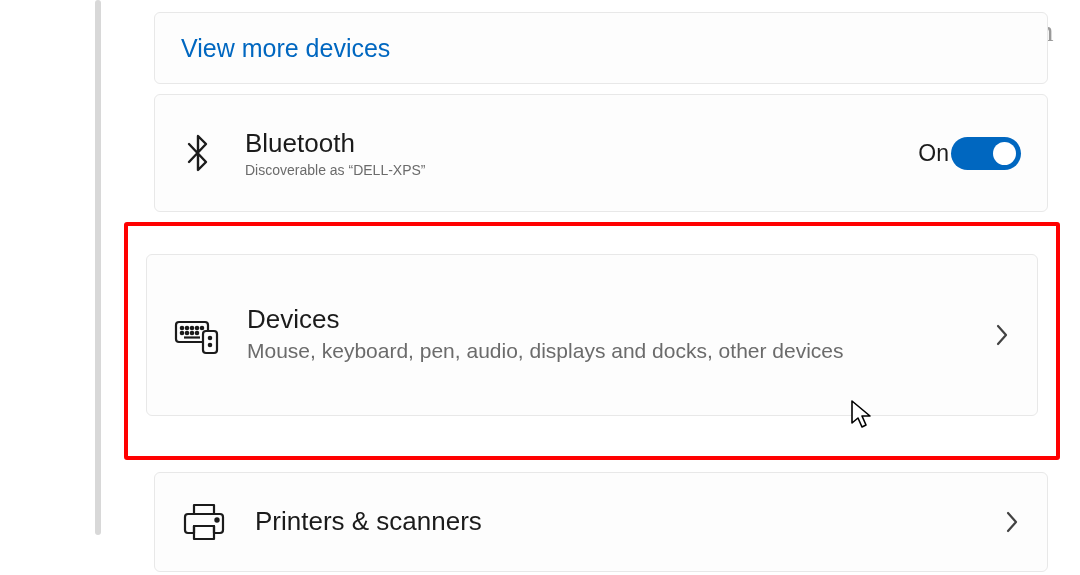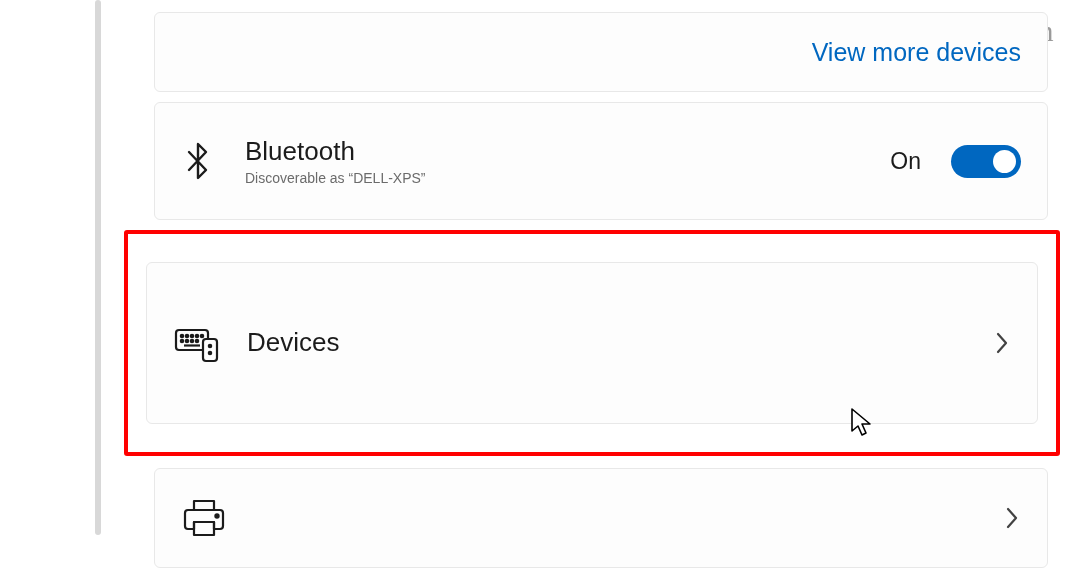--- a/index.html
+++ b/index.html
@@ -29,22 +29,22 @@
     .card {
       background: #fdfdfd;
       border: 1px solid #e8e8e8;
       border-radius: 6px;
       display: flex;
       align-items: center;
       padding: 20px 26px;
       margin-bottom: 10px;
     }
     .view-more {
-      justify-content: flex-end;
-      height: 80px;
+      justify-content: flex-start;
+      height: 72px;
       cursor: pointer;
     }
     .view-more-text {
       color: #0067c0;
       font-size: 25px;
       font-weight: 400;
     }
     .bluetooth {
       height: 118px;
     }
@@ -66,21 +66,21 @@
     }
     .row-sub {
       font-size: 14px;
       color: #6b6b6b;
       font-weight: 400;
       margin-top: 2px;
     }
     .toggle-group {
       display: flex;
       align-items: center;
-      gap: 30px;
+      gap: 2px;
     }
     .toggle-label {
       font-size: 23px;
       color: #1b1b1b;
     }
     .toggle {
       width: 70px;
       height: 33px;
       background: #0067c0;
       border-radius: 17px;
@@ -93,21 +93,21 @@
       right: 5px;
       top: 5px;
       width: 23px;
       height: 23px;
       background: #fff;
       border-radius: 50%;
     }
     .highlight-box {
       border: 4px solid #ff0000;
       border-radius: 3px;
-      padding: 28px 18px 28px 18px;
+      padding: 28px 18px 40px 18px;
       margin-left: -30px;
       margin-right: -12px;
       margin-bottom: 12px;
     }
     .devices {
       height: 162px;
       position: relative;
     }
     .devices-icon {
       width: 48px;
@@ -216,20 +216,21 @@
           <circle cx="19" cy="18" r="1.2" fill="currentColor"></circle>
           <circle cx="24" cy="18" r="1.2" fill="currentColor"></circle>
           <line x1="11" y1="22.5" x2="27" y2="22.5"></line>
           <rect x="30" y="16" width="14" height="22" rx="3" fill="#fdfdfd"></rect>
           <circle cx="37" cy="23" r="1.2" fill="currentColor"></circle>
           <circle cx="37" cy="30" r="1.2" fill="currentColor"></circle>
         </svg>
       </span>
       <div class="row-text">
         <div class="row-title">Devices</div>
+        <div class="row-sub-multi">Mouse, keyboard, pen, audio, displays and docks, other devices</div>
       </div>
       <span class="chevron">
         <svg width="14" height="24" viewBox="0 0 14 24" fill="none" stroke="currentColor" stroke-width="2.2" stroke-linecap="round" stroke-linejoin="round">
           <path d="M3 3 L11 12 L3 21"></path>
         </svg>
       </span>
       <span class="cursor-overlay">
         <svg width="26" height="32" viewBox="0 0 26 32">
           <path d="M3 2 L3 24 L9 19 L13 28 L17 26 L13 17 L21 17 Z" fill="#ffffff" stroke="#000000" stroke-width="1.6" stroke-linejoin="round"></path>
         </svg>
@@ -240,20 +241,21 @@
   <div class="card printers">
     <span class="printer-icon">
       <svg width="44" height="40" viewBox="0 0 44 40" fill="none" stroke="currentColor" stroke-width="2.2" stroke-linejoin="round">
         <rect x="12" y="3" width="20" height="9"></rect>
         <path d="M6 12 H38 A3 3 0 0 1 41 15 V28 A3 3 0 0 1 38 31 H32 V24 H12 V31 H6 A3 3 0 0 1 3 28 V15 A3 3 0 0 1 6 12 Z"></path>
         <rect x="12" y="24" width="20" height="13"></rect>
         <circle cx="35" cy="18" r="1.6" fill="currentColor"></circle>
       </svg>
     </span>
     <div class="row-text">
+      <div class="row-title">Printers &amp; scanners</div>
     </div>
     <span class="chevron">
       <svg width="14" height="24" viewBox="0 0 14 24" fill="none" stroke="currentColor" stroke-width="2.2" stroke-linecap="round" stroke-linejoin="round">
         <path d="M3 3 L11 12 L3 21"></path>
       </svg>
     </span>
   </div>
 
 </div>
 

